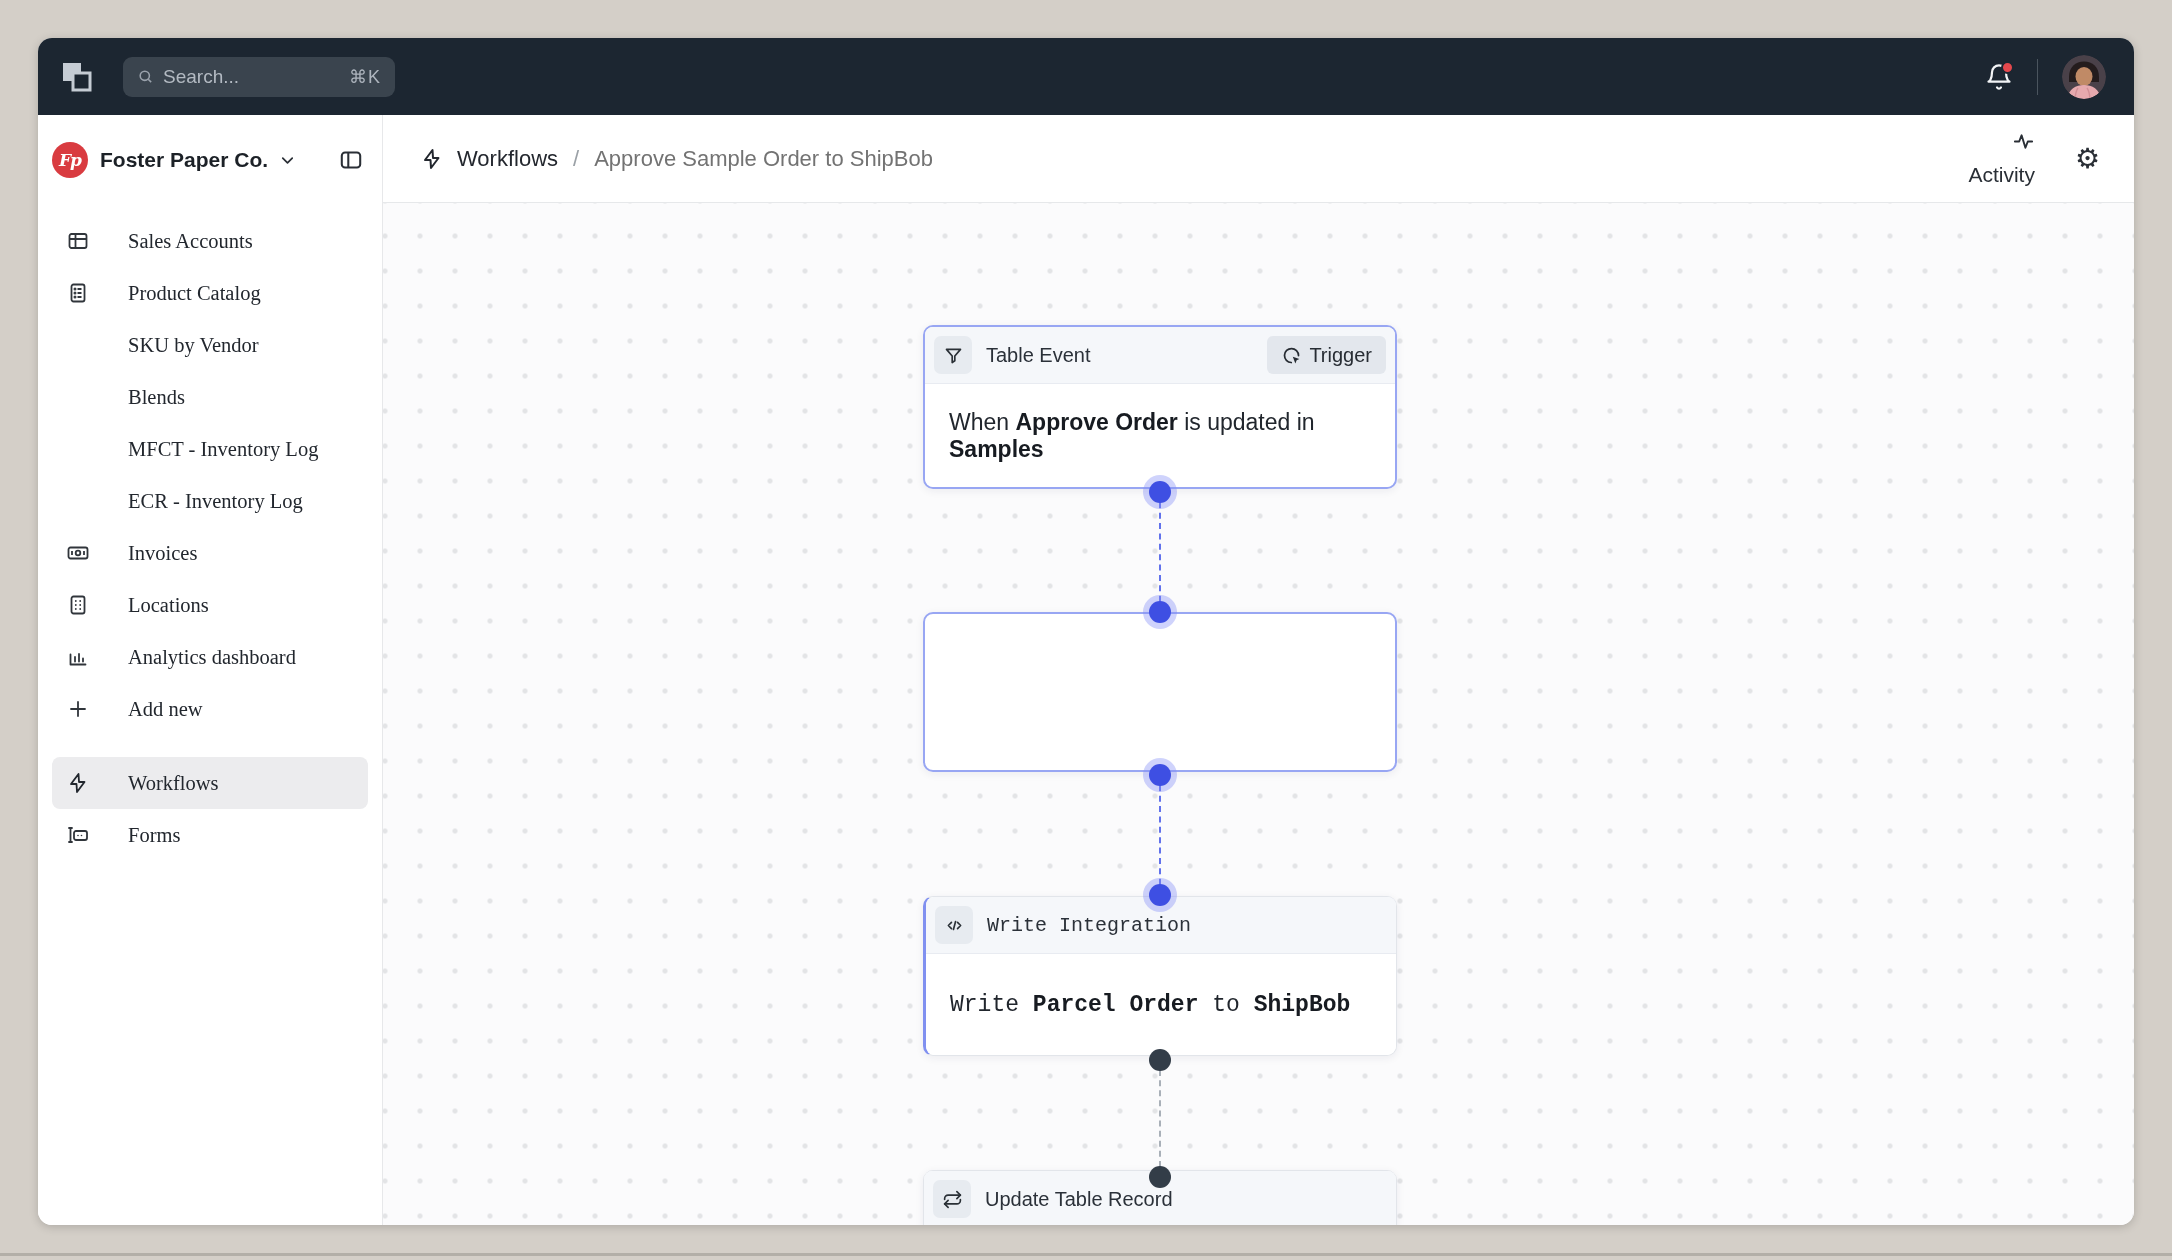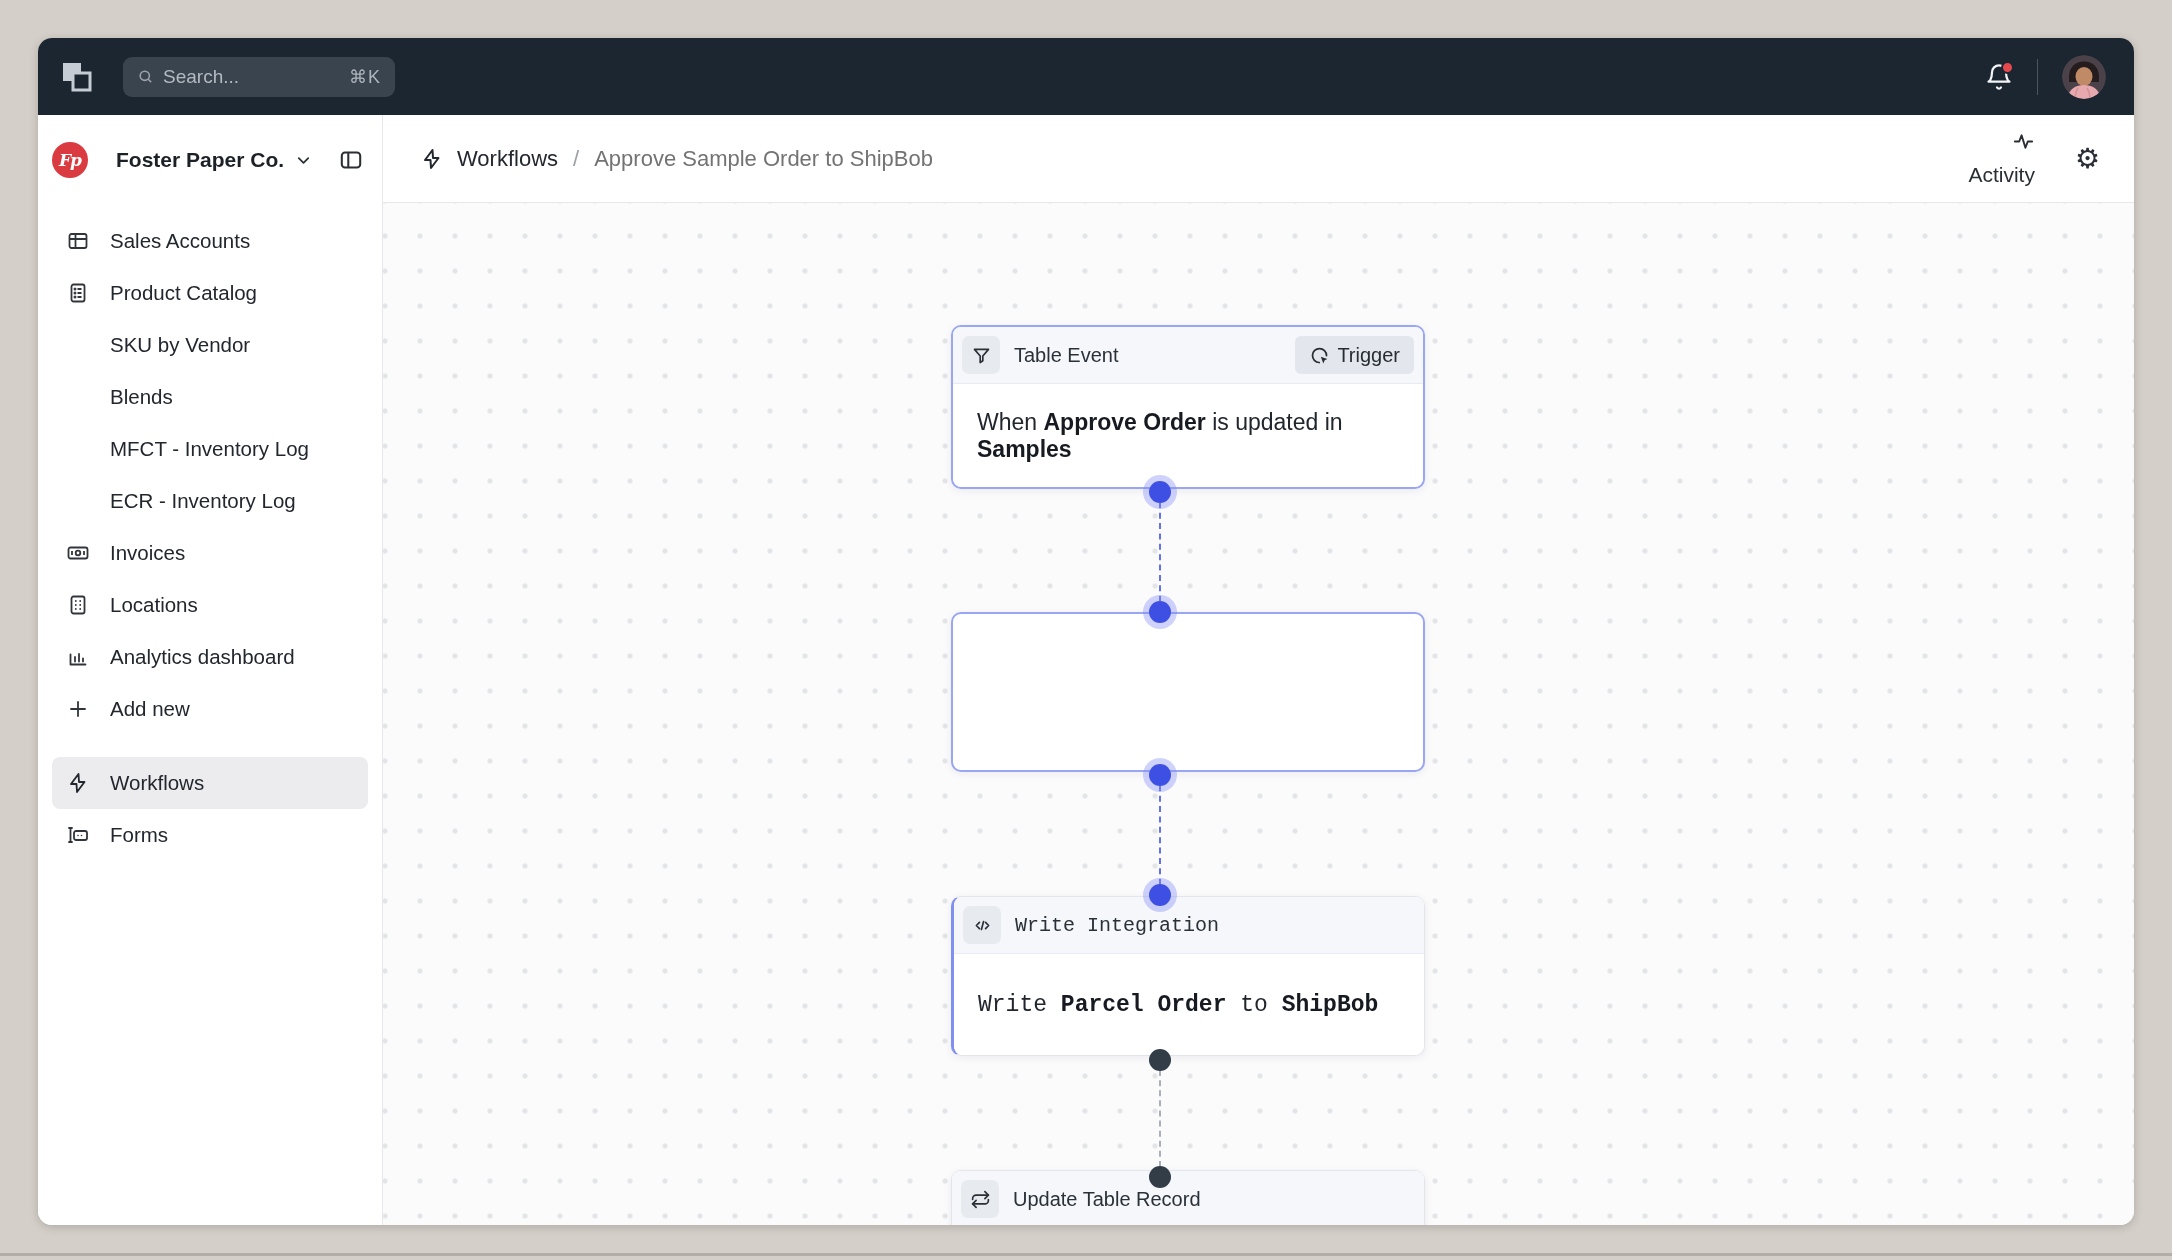--- a/index.html
+++ b/index.html
@@ -53,27 +53,27 @@
     width:345px; flex:0 0 345px; background:#ffffff; border-right:1px solid #e7e8ea;
     padding:16px 14px 0 14px; display:flex; flex-direction:column;
   }
   .ws-header{ height:58px; display:flex; align-items:center; padding:0 4px 0 0; }
   .ws-logo{
     width:36px; height:36px; border-radius:50%; background:#d93b40; color:#fff;
     display:flex; align-items:center; justify-content:center;
     font-family:"DejaVu Serif", serif; font-style:italic; font-weight:bold; font-size:17px;
     letter-spacing:-1px; flex:0 0 36px;
   }
-  .ws-name{ margin-left:28px; font-size:21px; font-weight:bold; color:#1c2127; white-space:nowrap; }
+  .ws-name{ margin-left:12px; font-size:21px; font-weight:bold; color:#1c2127; white-space:nowrap; }
   .ws-chevron{ margin-left:10px; display:flex; }
   .panel-toggle{ margin-left:auto; display:flex; cursor:pointer; }
   .nav{ margin-top:26px; display:flex; flex-direction:column; }
   .s-item{
-    height:52px; display:flex; align-items:center; padding:0 14px; gap:20px;
-    border-radius:8px; cursor:pointer; color:#22272e;
+    height:52px; display:flex; align-items:center; padding:0 14px; gap:38px;
+    border-radius:8px; cursor:pointer; color:#22272e;font-family:Liberation Serif, serif;
   }
   .s-item .s-ico{ width:24px; height:24px; flex:0 0 24px; display:flex; }
   .s-item .s-spacer{ width:24px; flex:0 0 24px; }
   .s-label{ font-size:20.5px; font-weight:500; color:#22272e; white-space:nowrap; }
   .s-item.selected{ background:#ececee; }
   .nav-gap{ height:22px; }
 
   
   .main{ flex:1; display:flex; flex-direction:column; min-width:0; }
   .main-header{
@@ -90,21 +90,21 @@
   .activity-label{ font-size:21px; font-weight:500; color:#2a2f36; }
   .gear-btn{ font-size:28px; color:#2a2f36; line-height:1; cursor:pointer; }
 
   
   .canvas{
     flex:1; position:relative; overflow:hidden; background:#fbfbfc;
     background-image:radial-gradient(circle, #e3e4e6 2.5px, transparent 2.6px);
     background-size:35px 35px; background-position:-15.5px 15.5px;
   }
   .node{
-    position:absolute; left:568px; width:474px; border-radius:10px; background:#fff;
+    position:absolute; left:540px; width:474px; border-radius:10px; background:#fff;
     box-shadow:0 2px 8px rgba(25,35,65,.07); display:flex; flex-direction:column;
     z-index:2; cursor:pointer;
   }
   .node.active{ border:2px solid #98a6f3; }
   .node.plain{ border:1.5px solid #e2e5ea; }
   .node.accent-left{ border:1.5px solid #e2e5ea; border-left:3px solid #8090f0;font-family:Liberation Mono, monospace; }
   .node-header{
     height:57px; flex:0 0 57px; background:#f5f7fa; border-bottom:1px solid #e8ebf1;
     border-radius:8px 8px 0 0; display:flex; align-items:center; padding:0 9px;
   }

